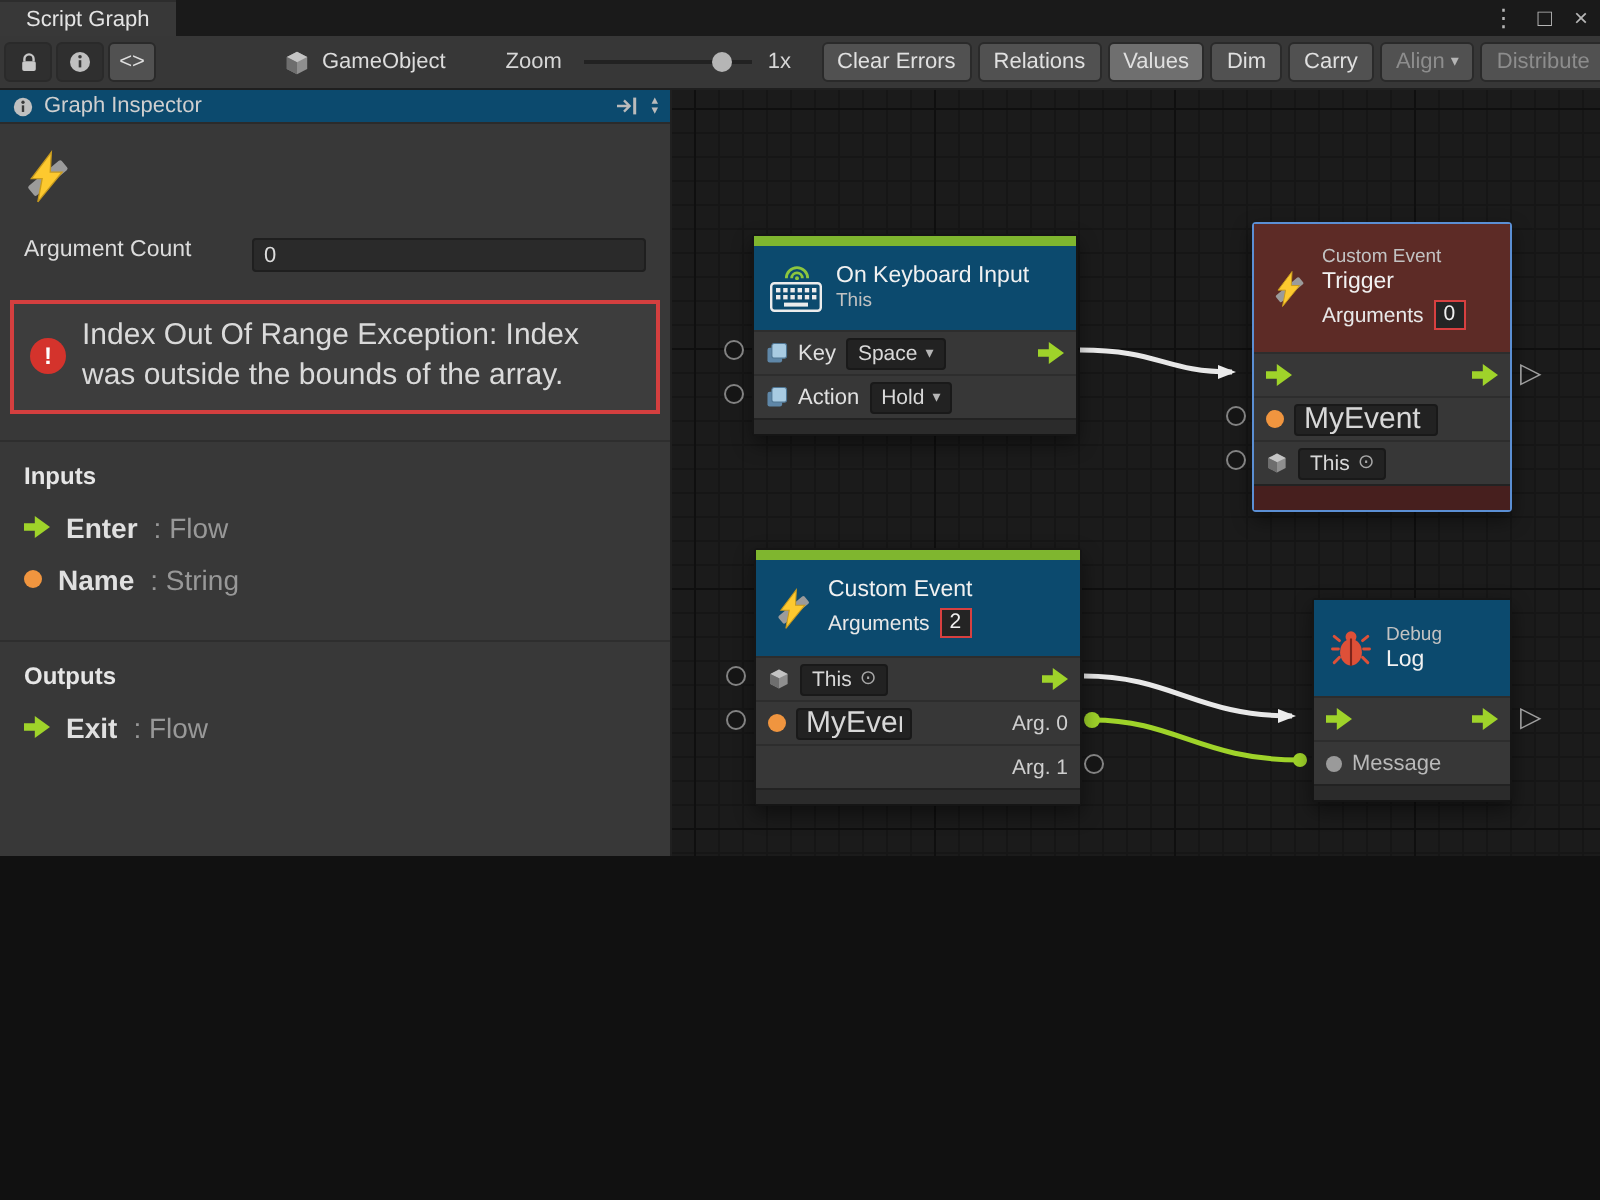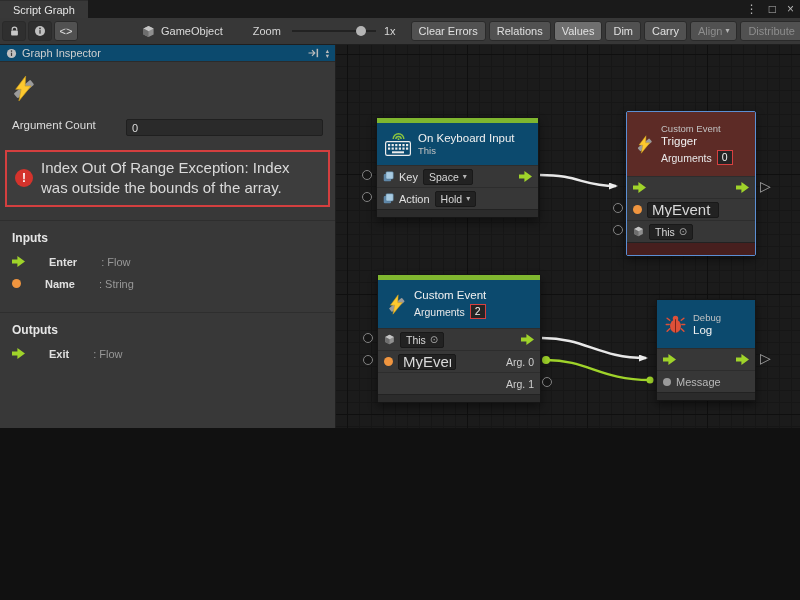--- a/index.html
+++ b/index.html
@@ -40,21 +40,21 @@
   .insp-title{display:flex;align-items:center;gap:11px;padding:13px 10px 14px}
   .insp-title .t{font-size:13.5px;color:#efefef}
   .arg-row{display:flex;padding:3px 12px 11px}
   .arg-row .lbl{flex:0 0 114px;font-size:11.5px;color:#dcdcdc}
   .arg-row input{flex:1;height:17px;background:#2a2a2a;border:1px solid #1f1f1f;border-radius:2px;color:#dcdcdc;padding:0 5px;font-size:11px;font-family:inherit}
   .error-box{margin:3px 5px 13px;border:2px solid #d43f3f;background:#3d3d3d;display:flex;align-items:center;gap:8px;padding:6px 8px}
   .err-ic{flex:0 0 18px;height:18px;border-radius:50%;background:#d4332c;color:#fff;font-weight:bold;display:flex;align-items:center;justify-content:center;font-size:12px}
   .err-text{font-size:15px;color:#dadada;line-height:1.35}
   .port-section{padding:8px 12px 12px;border-top:1px solid #2e2e2e}
   .sec-h{font-size:12px;font-weight:bold;color:#e6e6e6;margin:2px 0 11px}
-  .port-row{display:flex;align-items:center;gap:24px;margin:10px 0;font-size:11px}
+  .port-row{display:flex;align-items:center;gap:8px;margin:10px 0;font-size:14px}
   .pname{color:#e0e0e0;font-weight:bold}
   .ptype{color:#989898}
 
   
   .canvas{position:relative;flex:1;overflow:hidden;background-color:#1b1b1b;
     background-image:
       linear-gradient(to right,#0f0f0f 1px,transparent 1px),
       linear-gradient(to bottom,#0f0f0f 1px,transparent 1px),
       linear-gradient(to right,#161616 1px,transparent 1px),
       linear-gradient(to bottom,#161616 1px,transparent 1px);

